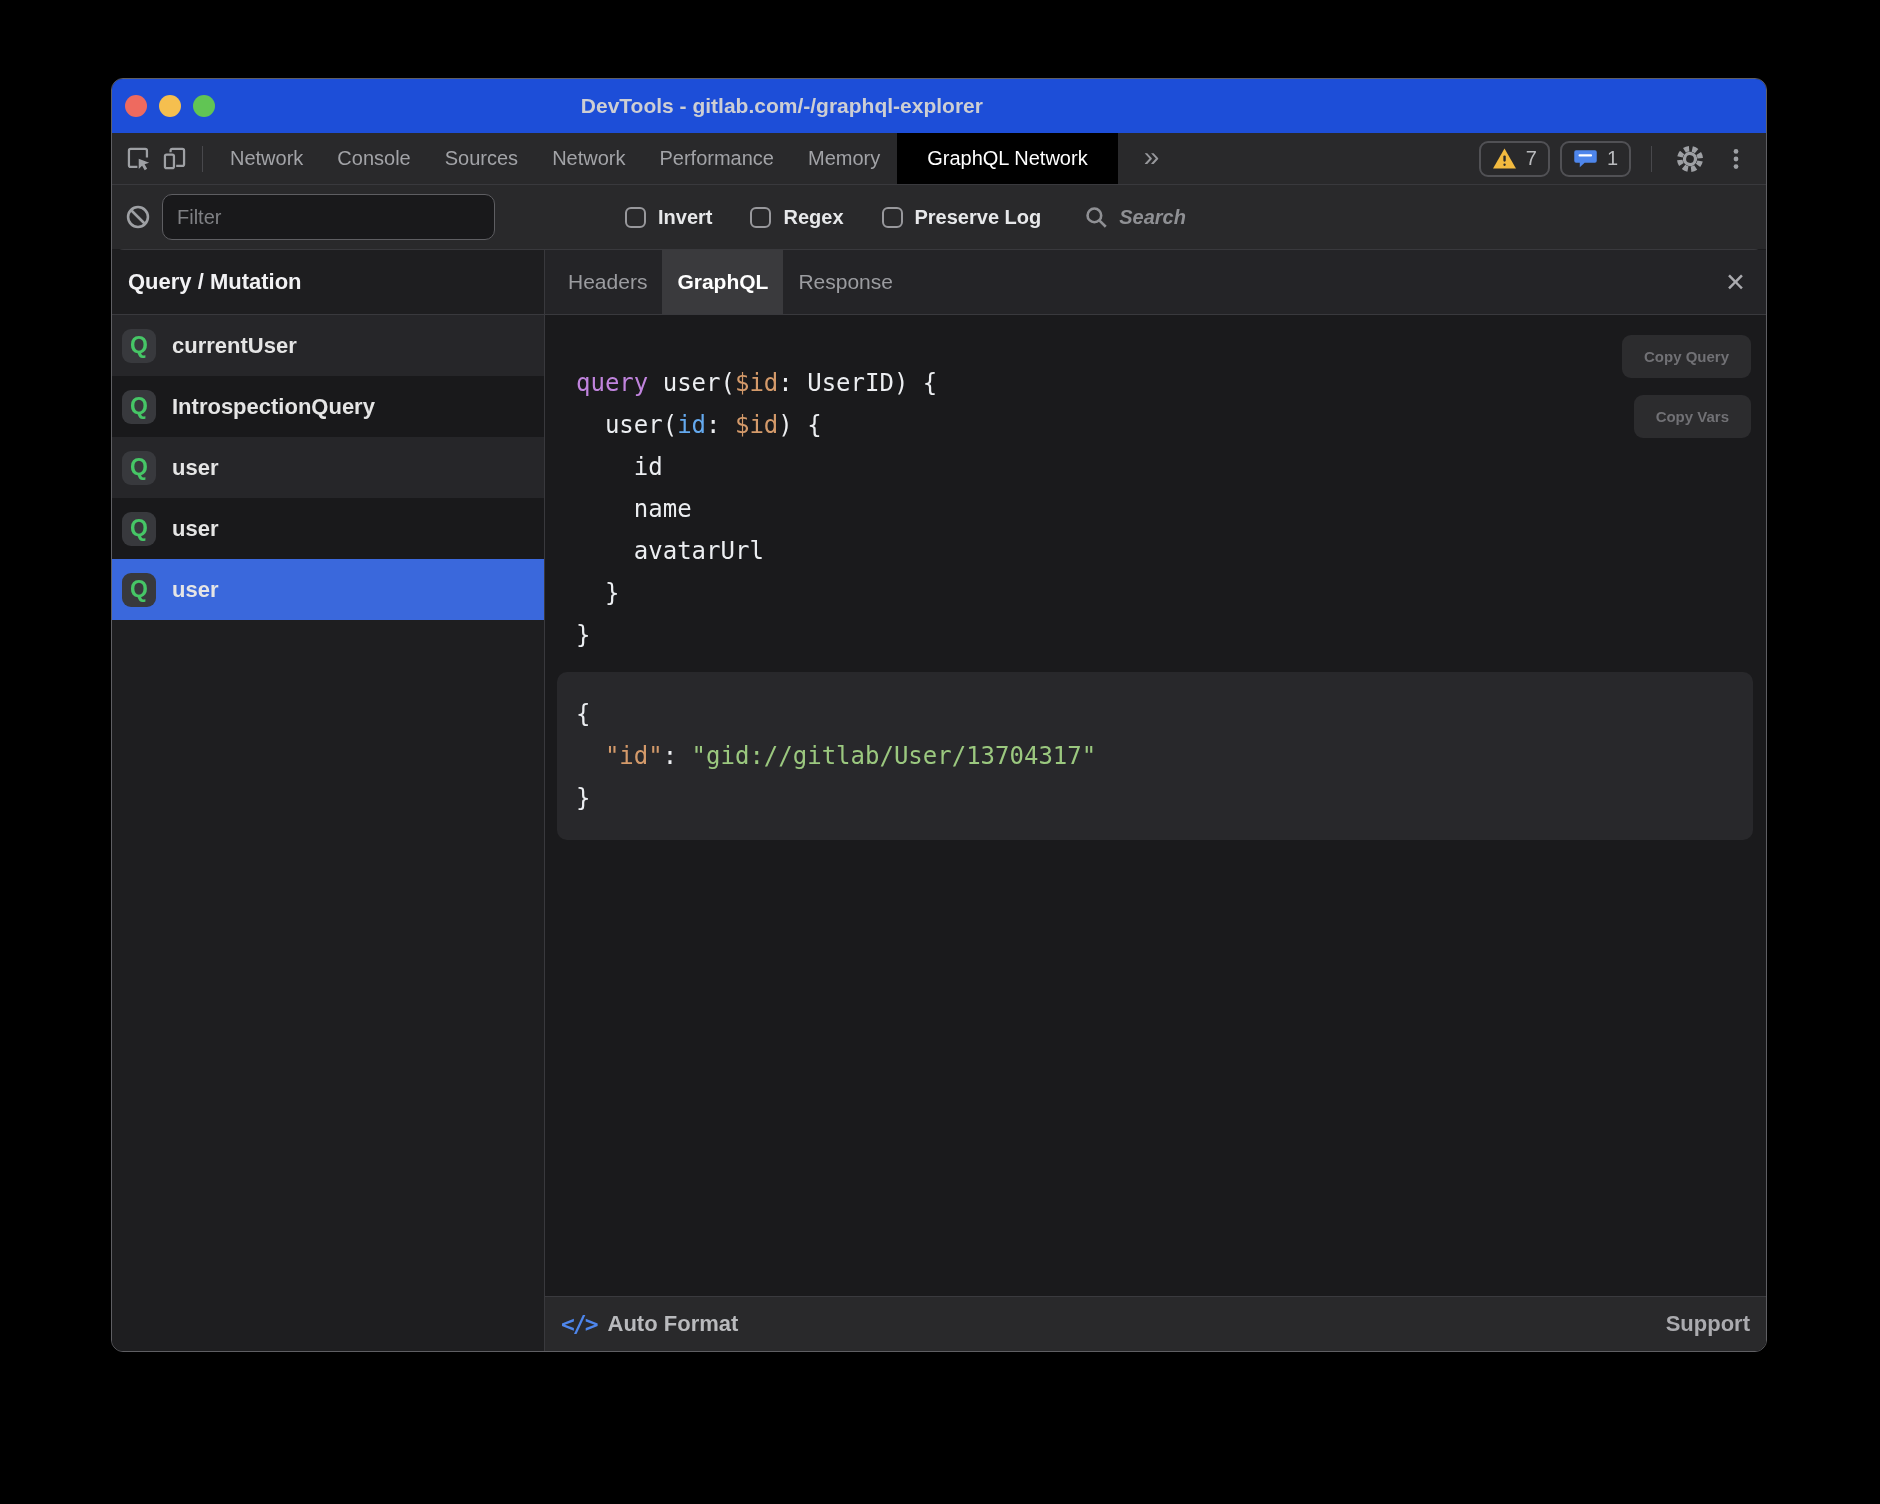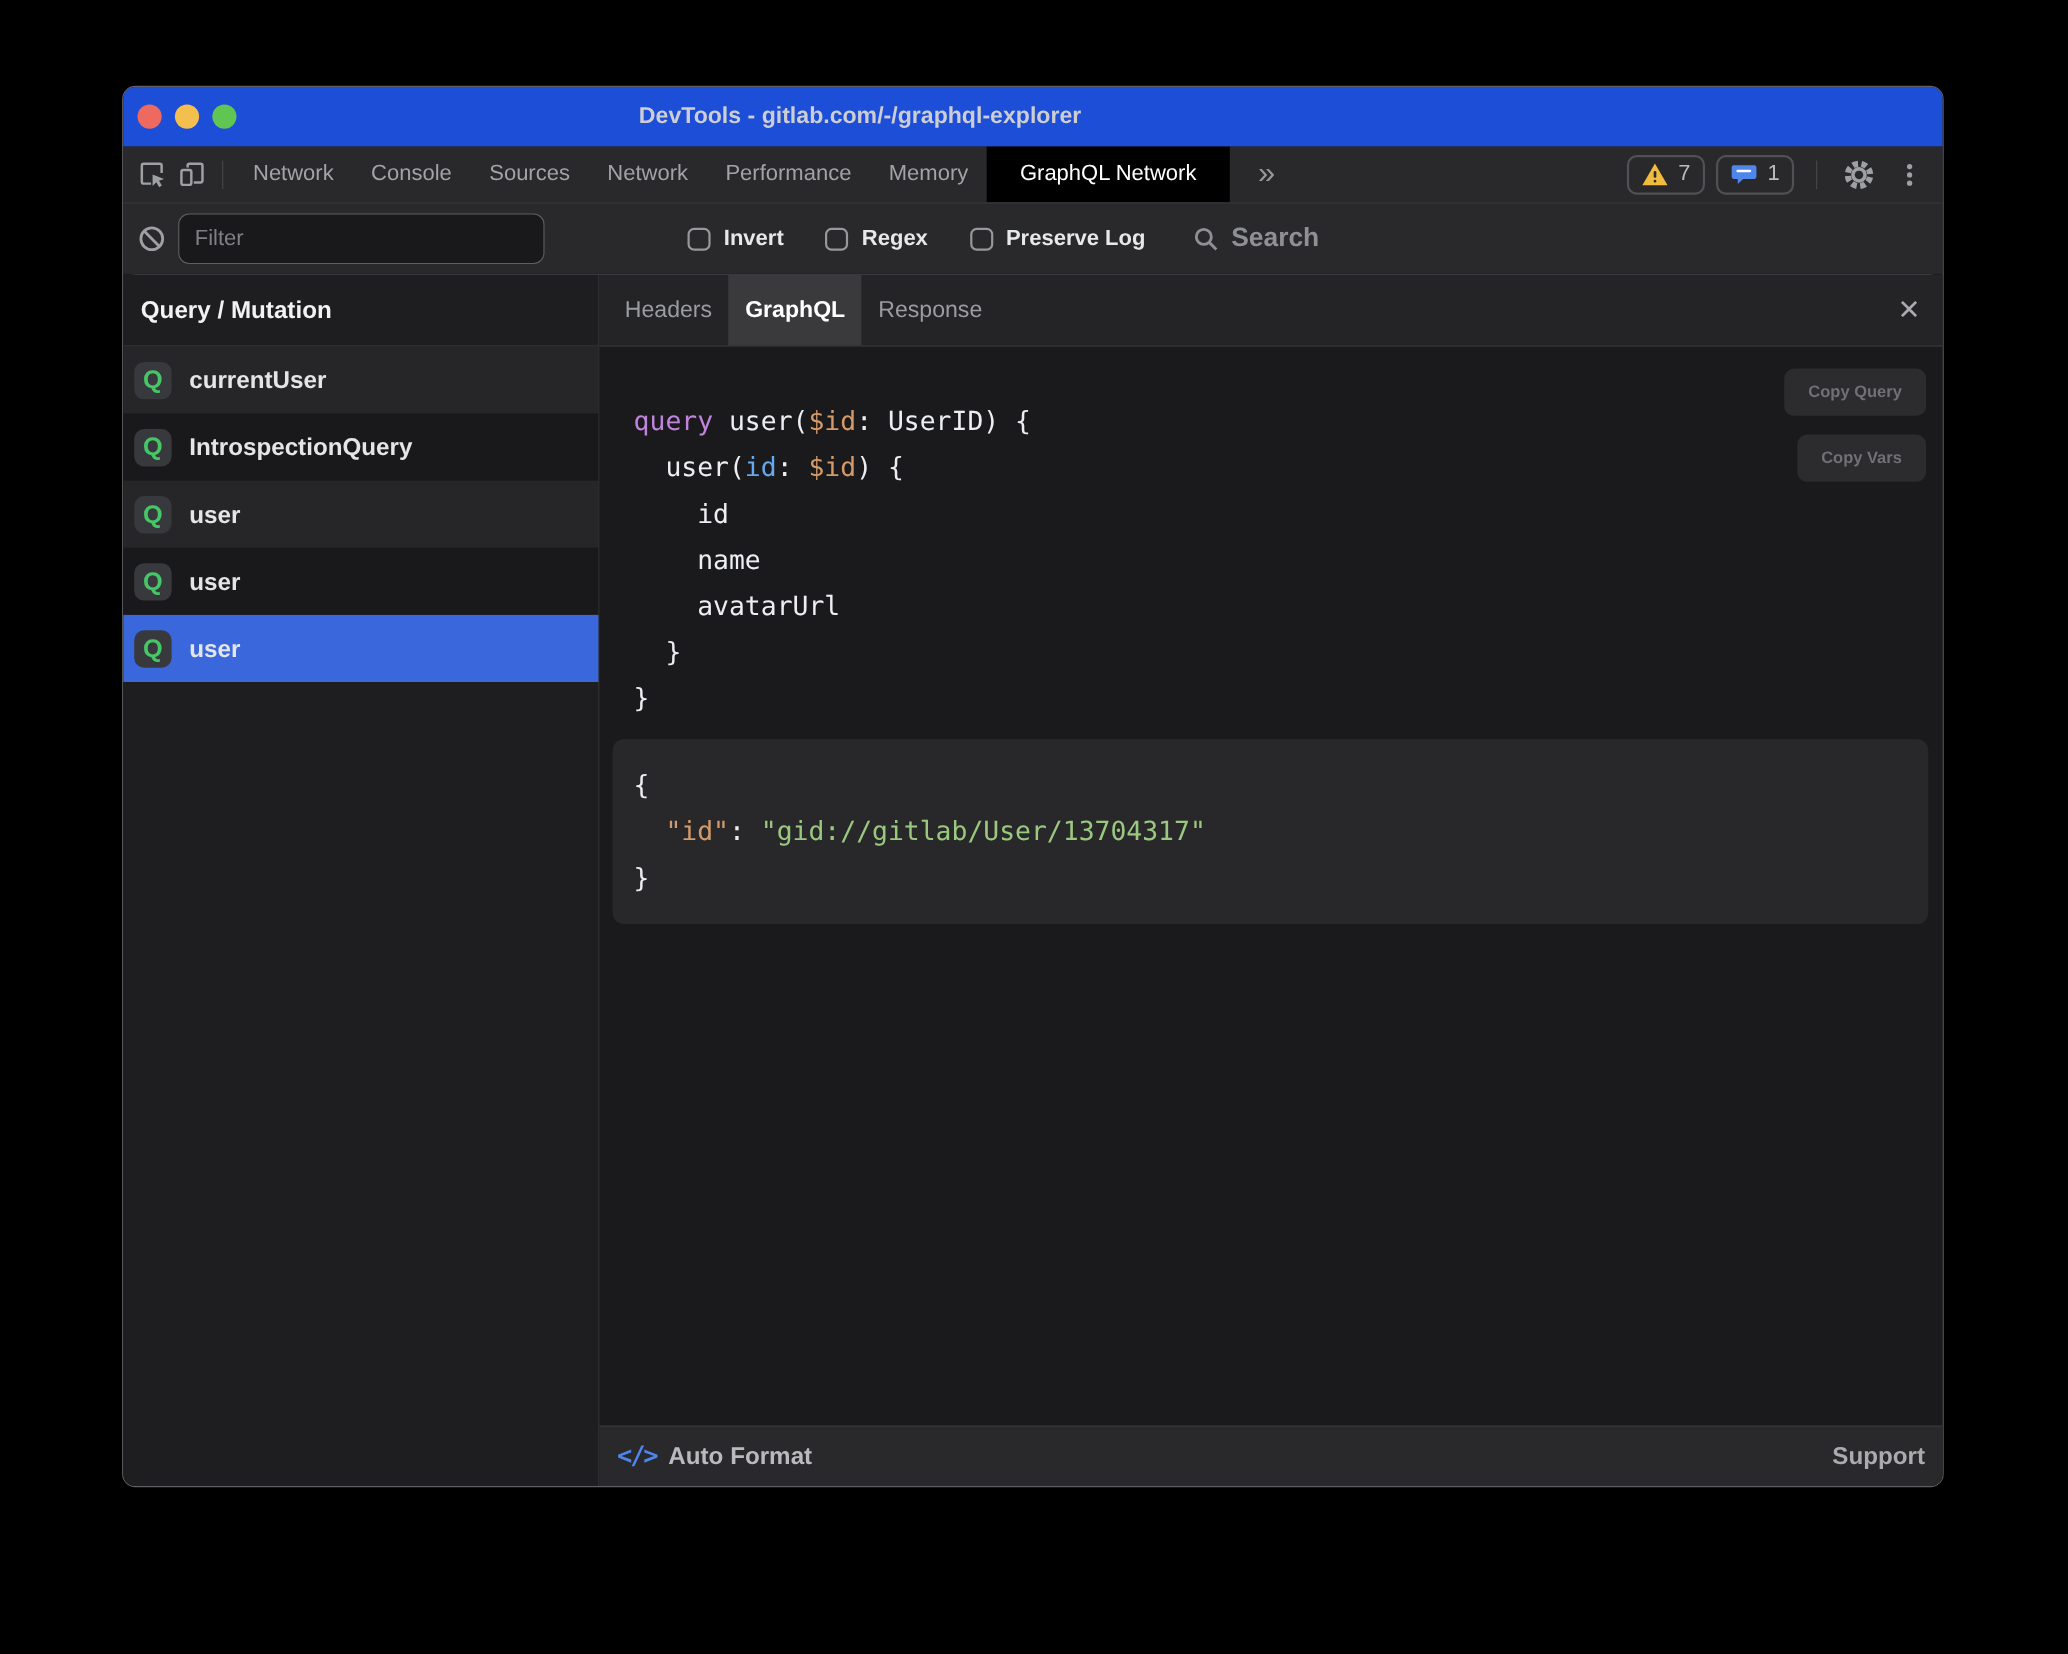--- a/index.html
+++ b/index.html
@@ -39,21 +39,21 @@
   .filterbar{height:65px;flex:none;background:#29292b;border-top:1px solid #39393d;display:flex;
              align-items:center;padding:0 16px 0 8px;}
   .filterinput{width:333px;height:46px;margin-left:6px;background:#19191b;border:1.5px solid #5e5e62;
                border-radius:10px;color:#d8d8da;font-size:20px;padding:0 14px;font-family:inherit;outline:none;}
   .filterinput::placeholder{color:#7f8084;}
   .cbgroup{display:flex;align-items:center;gap:38px;margin-left:130px;}
   .cbitem{display:flex;align-items:center;}
   .cbbox{width:21px;height:21px;border:2px solid #98989c;border-radius:6px;flex:none;}
   .cblabel{margin-left:12px;font-size:20px;font-weight:700;color:#e7e8ea;white-space:nowrap;}
   .searchgroup{display:flex;align-items:center;margin-left:42px;color:#8f9094;}
-  .searchlabel{margin-left:10px;font-size:24px;font-weight:700;}
+  .searchlabel{margin-left:10px;font-size:20px;font-weight:700;font-style:italic;}
 
   
   .content{flex:1;display:flex;border-top:1px solid #39393d;min-height:0;border-radius:12px;}
   .sidebar{width:433px;flex:none;background:#1e1e20;border-right:1px solid #39393d;display:flex;flex-direction:column;}
   .sideheader{height:65px;flex:none;display:flex;align-items:center;padding-left:16px;font-size:22px;
               font-weight:700;color:#f2f2f4;border-bottom:1px solid #39393d;}
   .querylist{flex:1;}
   .srow{height:61px;display:flex;align-items:center;padding-left:10px;}
   .srow.even{background:#262629;}
   .srow.odd{background:#19191b;}

